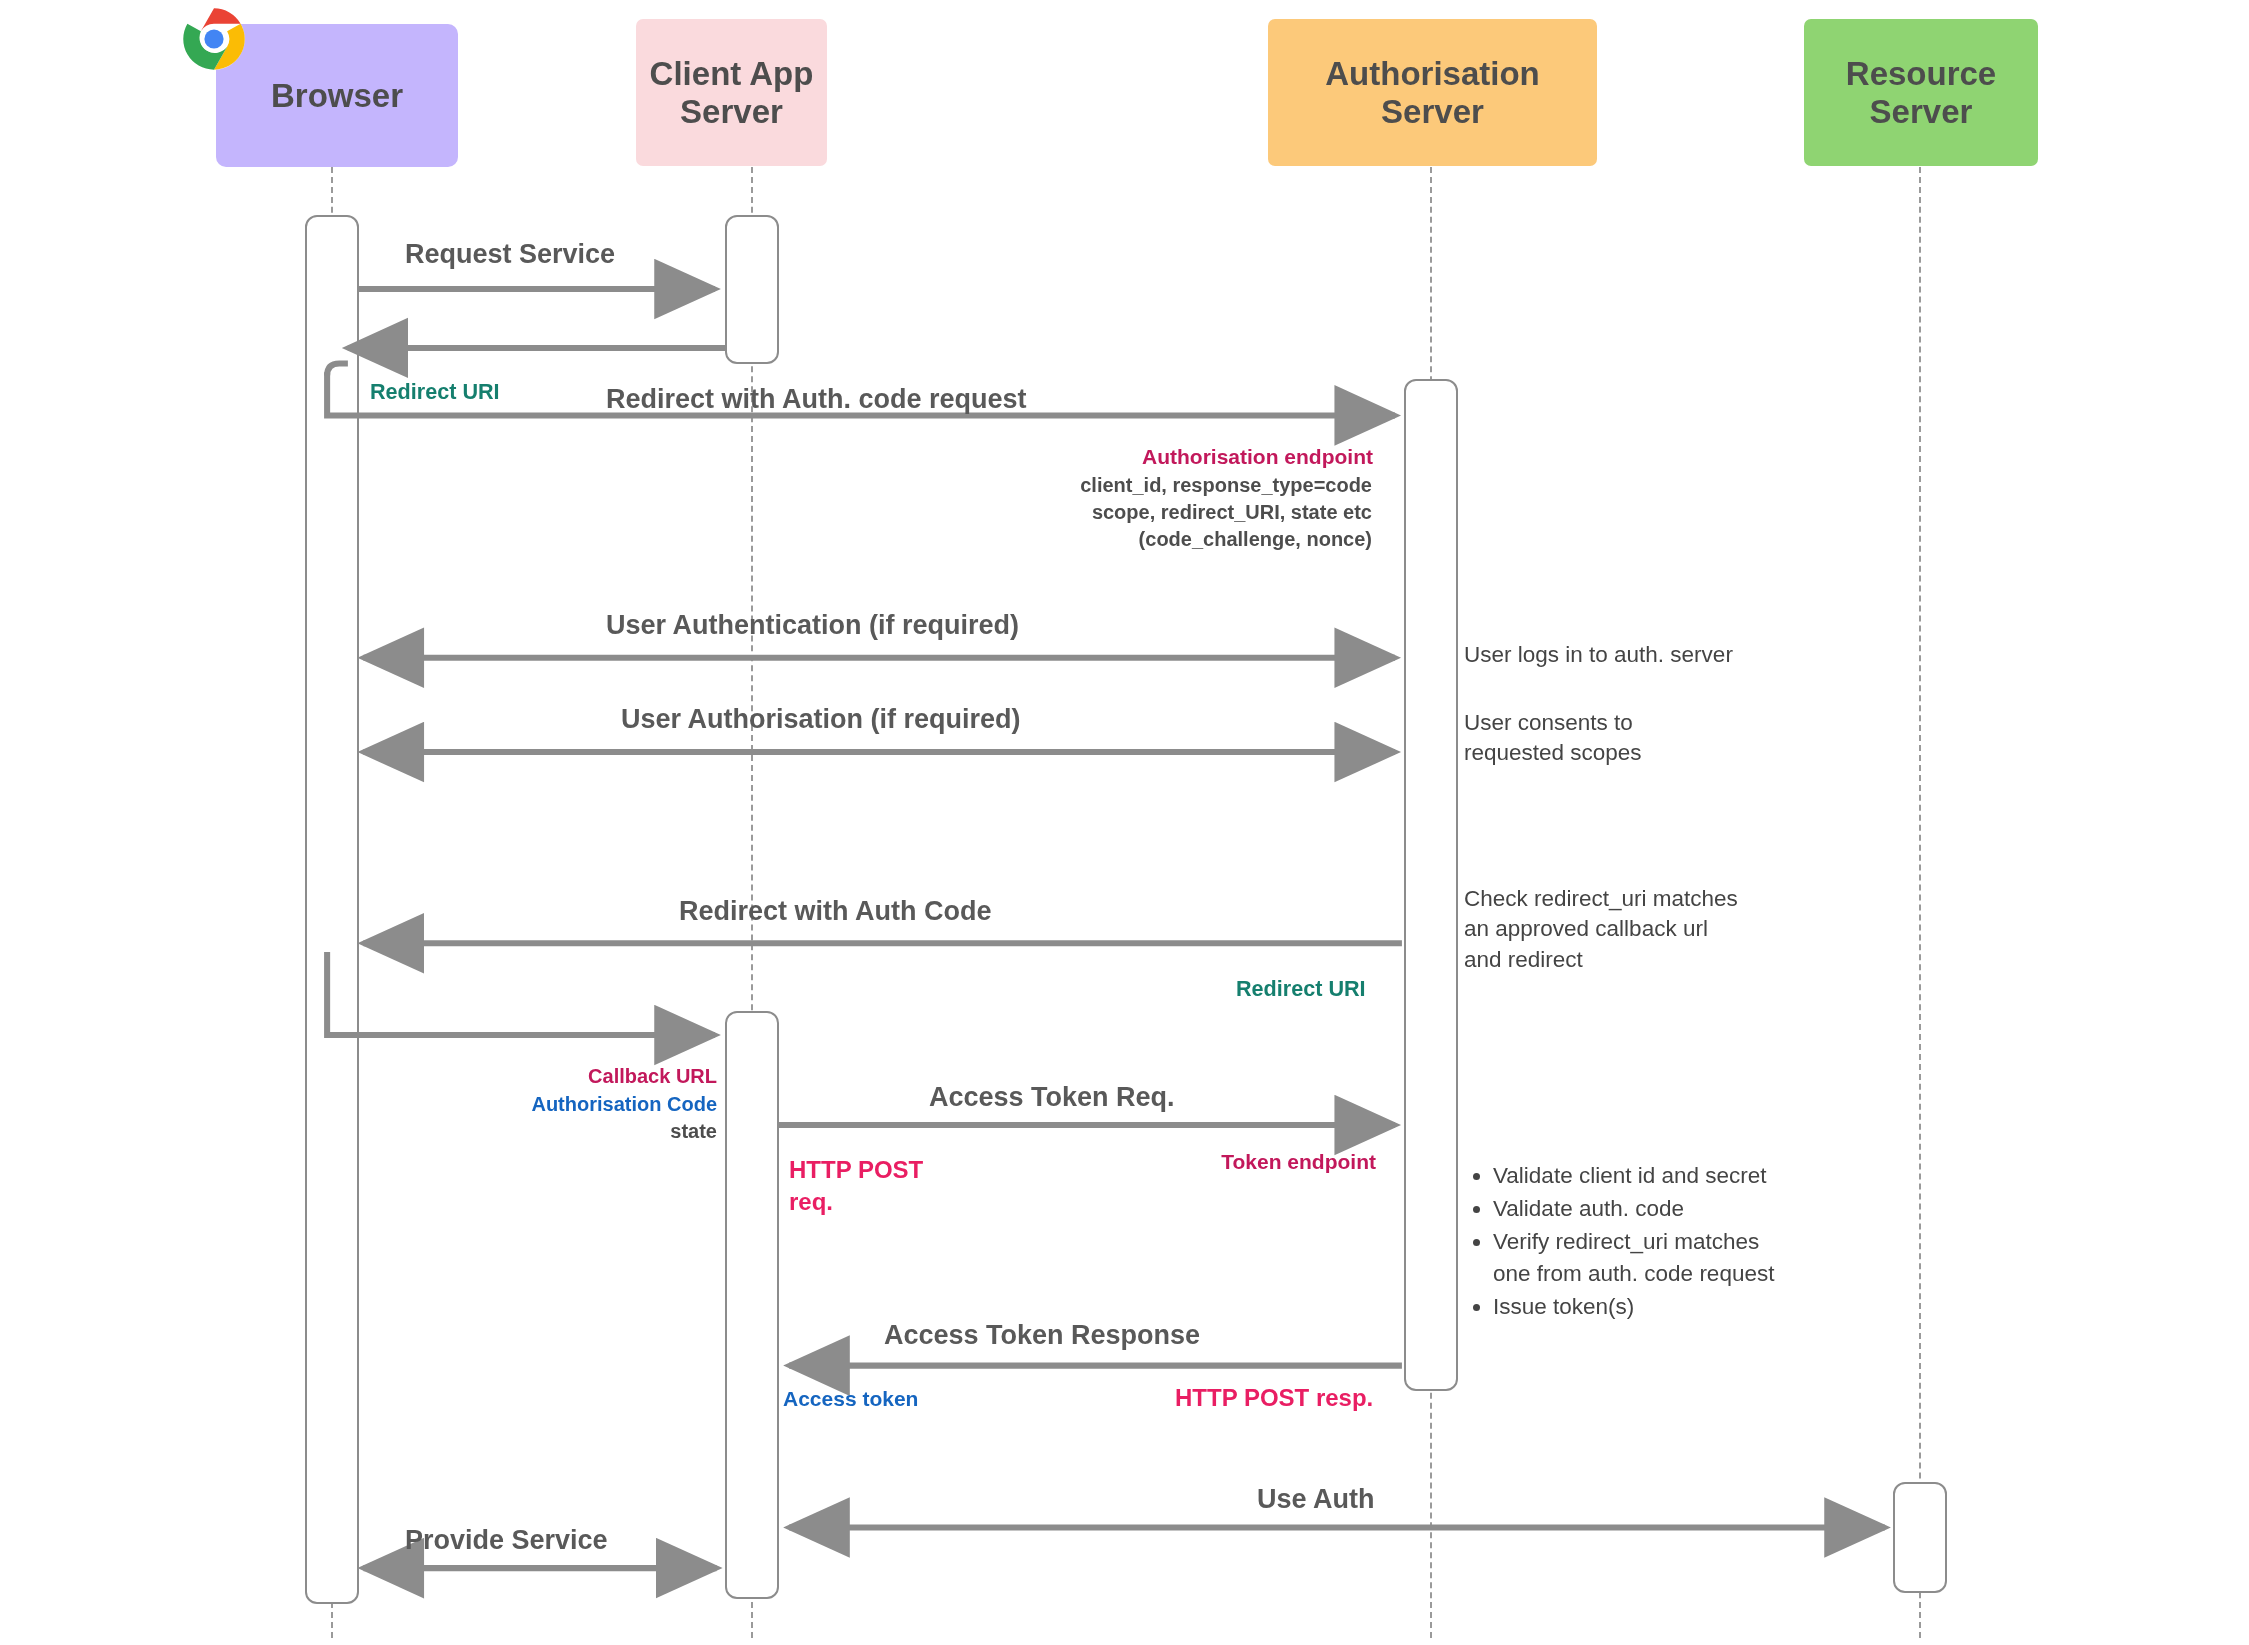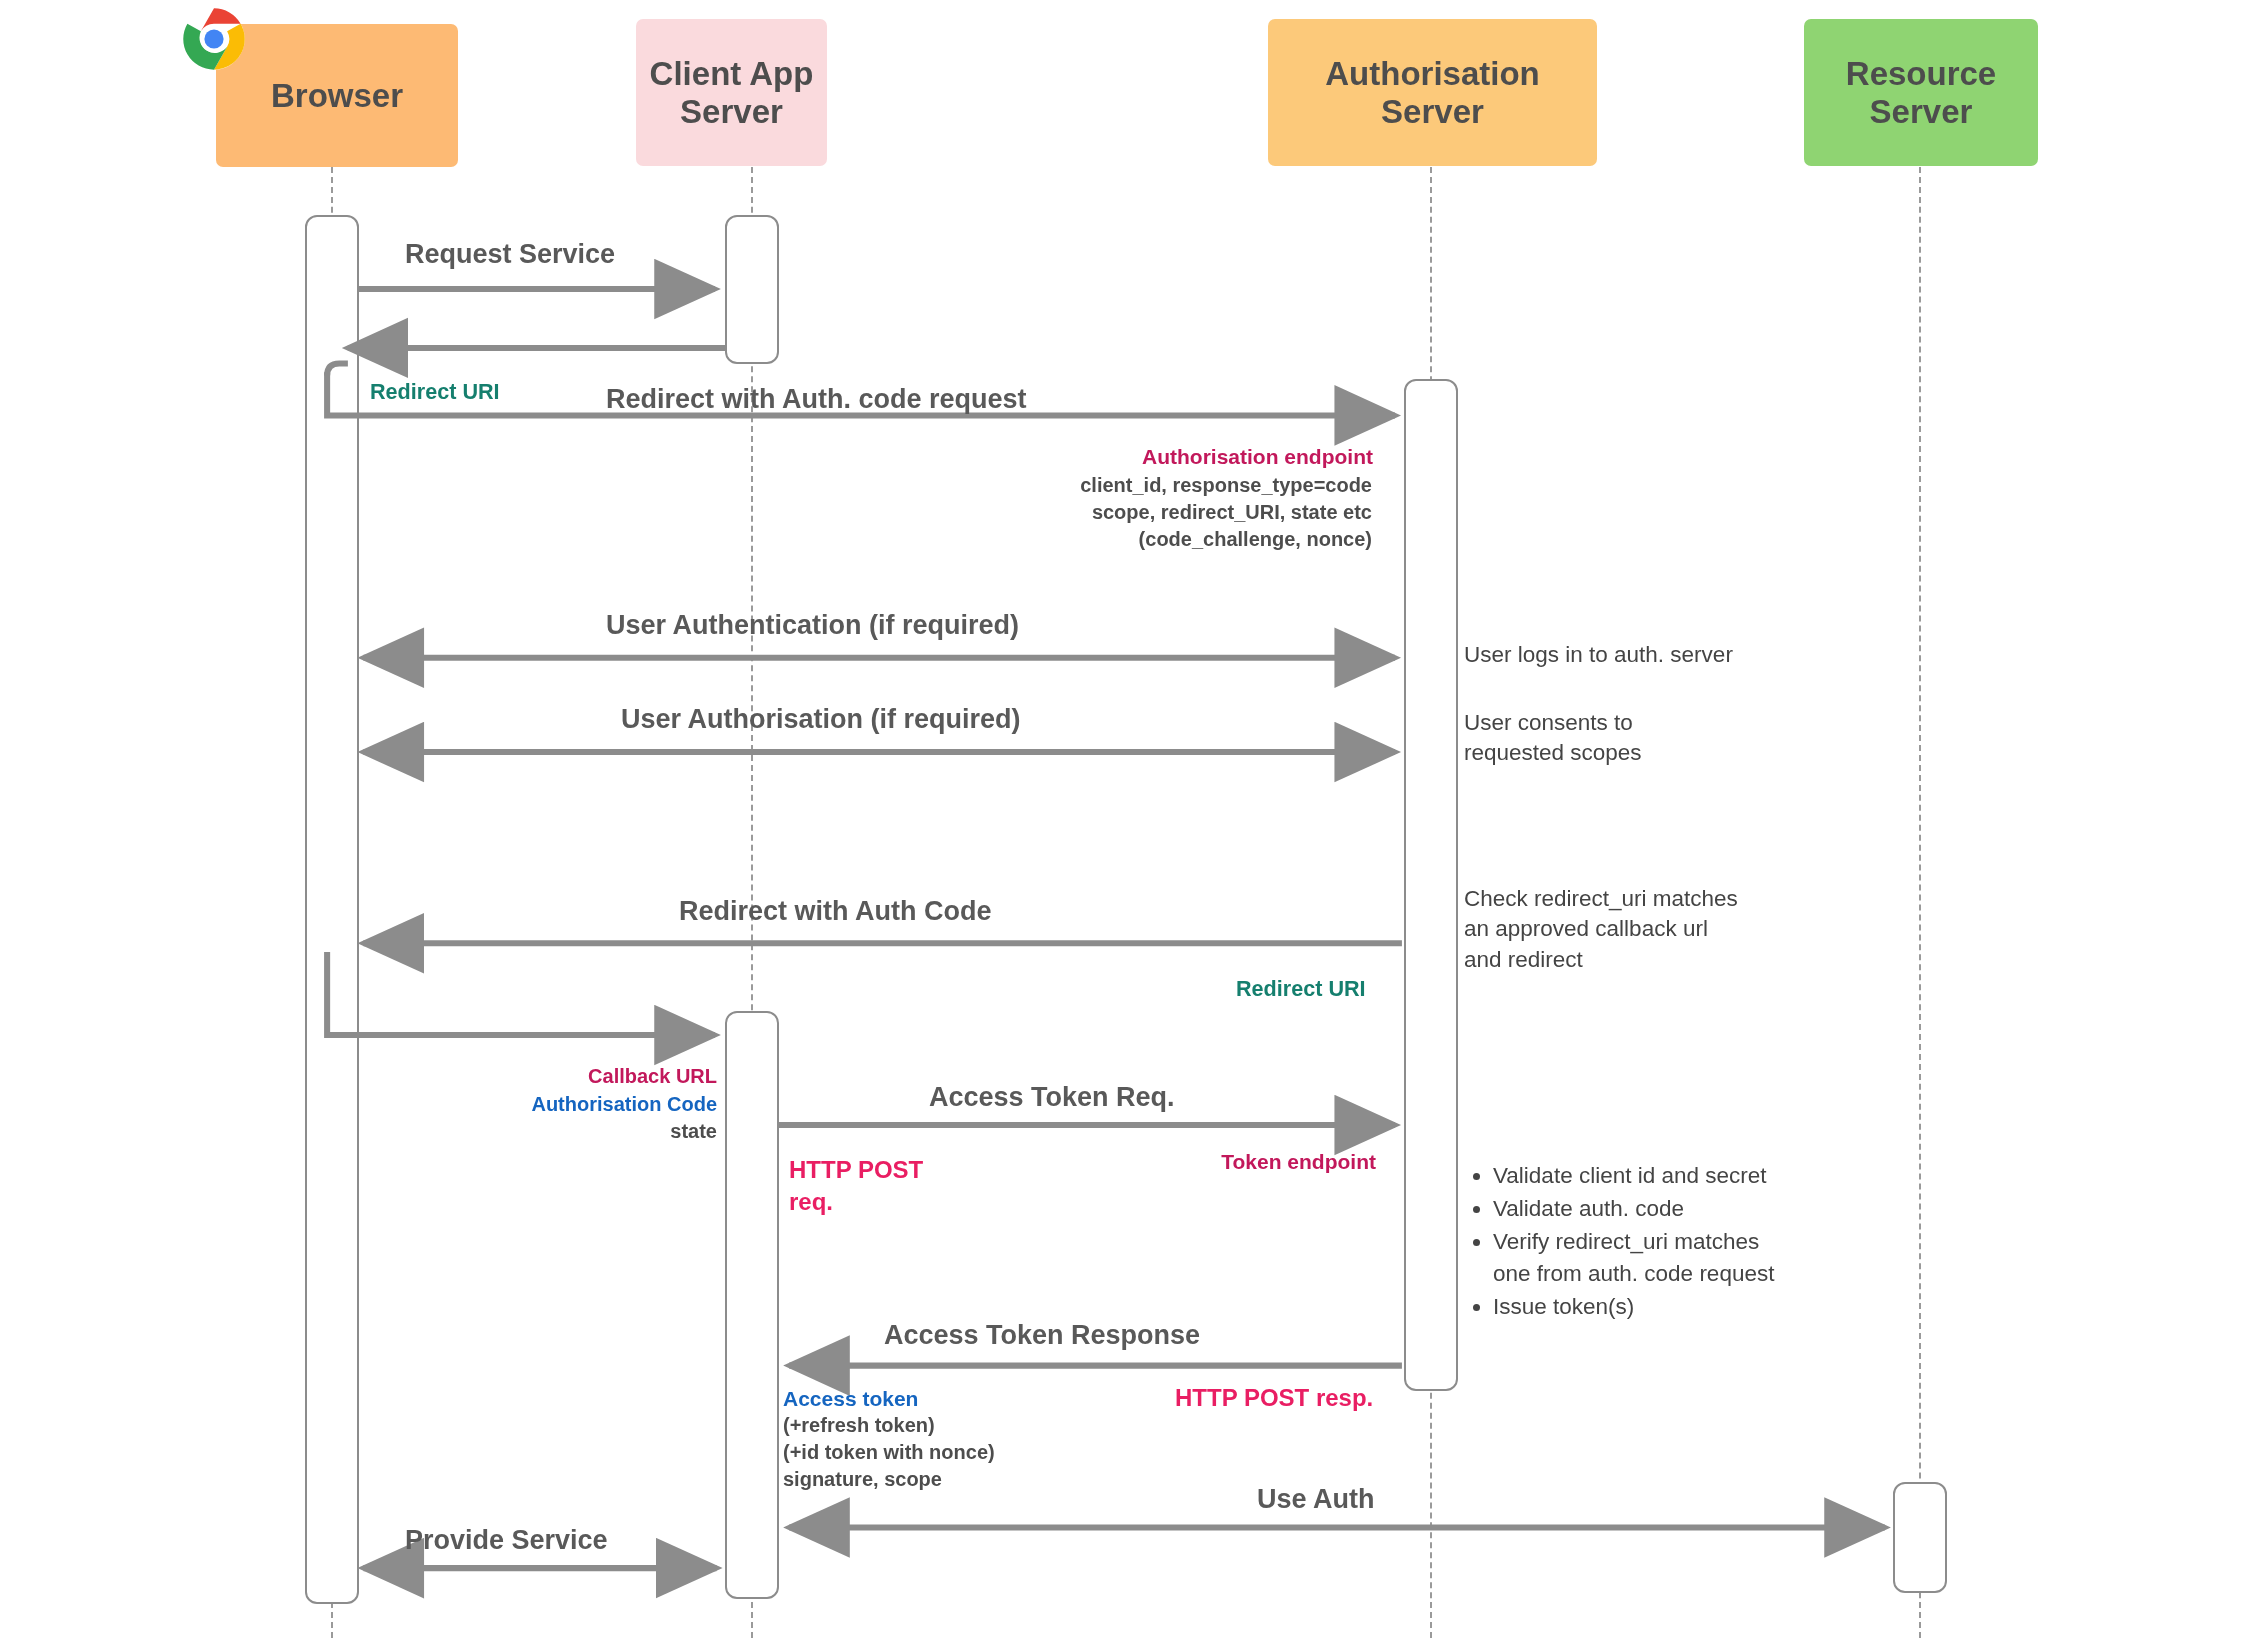--- a/index.html
+++ b/index.html
@@ -90,21 +90,21 @@
     position: absolute;
     width: 64px;
     height: 64px;
   }
 </style>
 </head>
 <body>
 
 <div id="stage">
 
-  <div class="participant" style="left:216px; top:24px; width:242px; height:143px; background:#fdba74;">
+  <div class="participant" style="left:216px; top:24px; width:242px; height:143px; background:#c4b5fd;border-radius:10px;">
     <span>Browser</span>
   </div>
   <svg class="chrome-logo" style="left:182px; top:7px;" viewBox="0 0 100 100">
     <circle cx="50" cy="50" r="48" fill="#ffffff"></circle>
     <path d="M50 2 A48 48 0 0 1 91.6 26 L50 26 A24 24 0 0 0 29.5 37.8 Z" fill="#ea4335"></path>
     <path d="M91.6 26 A48 48 0 0 1 50 98 L70.5 62.2 A24 24 0 0 0 70.5 37.8 Z" fill="#fbbc05"></path>
     <path d="M50 98 A48 48 0 0 1 8.4 26 L29.5 37.8 A24 24 0 0 0 70.5 62.2 Z" fill="#34a853"></path>
     <circle cx="50" cy="50" r="21" fill="#ffffff"></circle>
     <circle cx="50" cy="50" r="15" fill="#4285f4"></circle>
   </svg>
@@ -205,23 +205,20 @@
 
   <div class="tag" style="left:789px; top:1154px; color:#e91e63; font-size:24px;">HTTP POST
 req.</div>
 
   <div class="tag right" style="left:883px; top:1148px; width:493px; color:#c2185b; font-size:21px;">Token endpoint</div>
 
 
   <div class="tag" style="left:1175px; top:1382px; color:#e91e63; font-size:24px;">HTTP POST resp.</div>
 
   <div class="tag" style="left:783px; top:1385px; color:#1565c0; font-size:21px;">Access token</div>
-  <div class="tag" style="left:783px; top:1412px; color:#4d4d4d; font-size:20px;">(+refresh token)
-(+id token with nonce)
-signature, scope</div>
 
   <div class="note" style="left:1464px; top:640px;">User logs in to auth. server</div>
 
   <div class="note" style="left:1464px; top:708px;"> User consents to
 requested scopes</div>
 
   <div class="note" style="left:1464px; top:884px;">Check redirect_uri matches
 an approved callback url
 and redirect</div>
 

